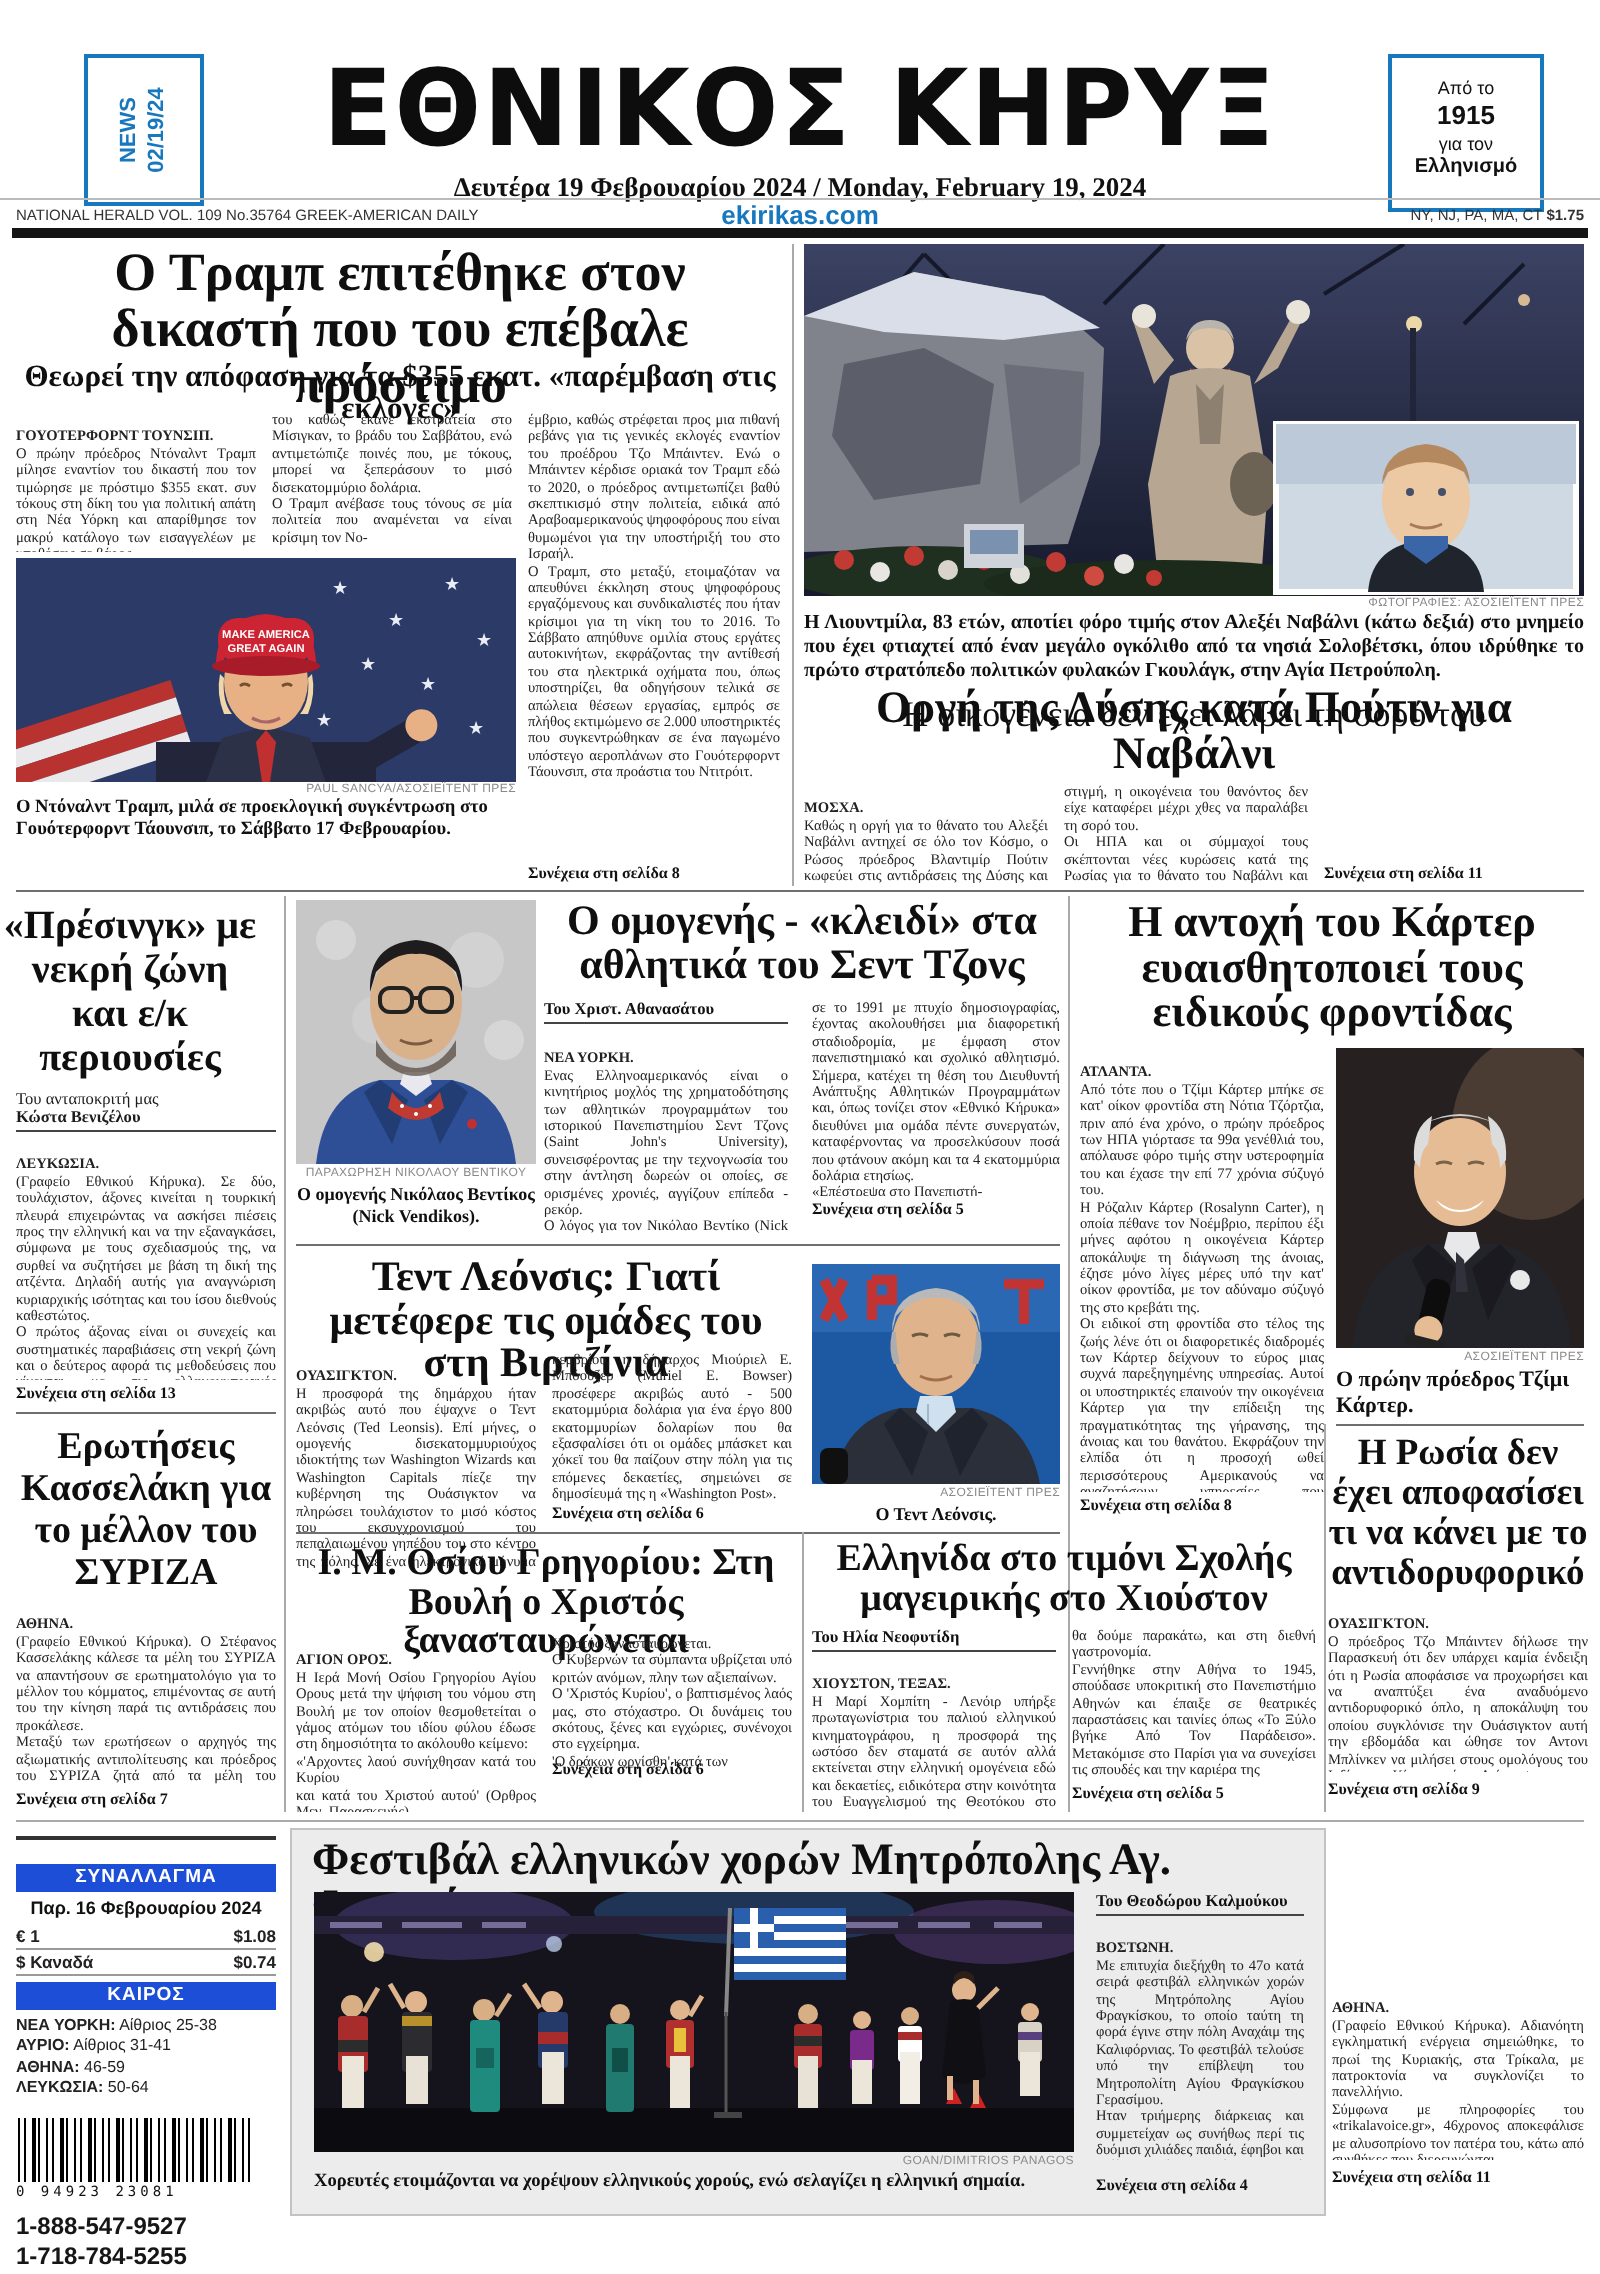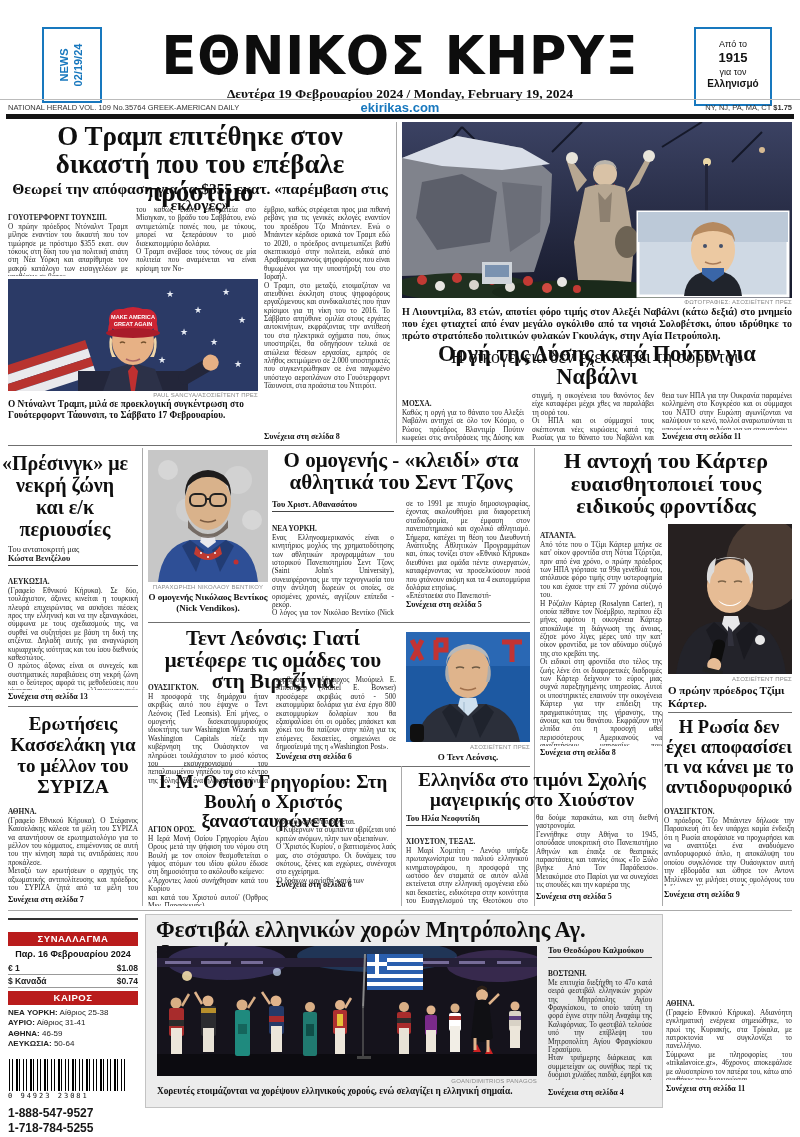--- a/index.html
+++ b/index.html
@@ -26,21 +26,21 @@
   .cont{font-family:"Liberation Serif",serif;font-size:8px;font-weight:bold;color:#111;}
   .byl{font-family:"Liberation Serif",serif;font-size:8.3px;font-weight:bold;color:#111;
        border-bottom:1px solid #444;padding-bottom:2px;}
   .cap{font-family:"Liberation Serif",serif;font-weight:bold;color:#101010;line-height:1.2;}
   .cred{font-family:"Liberation Sans",sans-serif;font-size:6px;color:#8a8a8a;text-align:right;letter-spacing:.2px;}
   .vr{position:absolute;width:1px;background:#a9a9a9;}
   .hr{position:absolute;height:1px;background:#6f6f6f;}
   .photo{overflow:hidden;background:#888;}
   .photo svg{display:block;}
   
-  .sbhead{background:#b91c1c;color:#fff;font-family:"Liberation Sans",sans-serif;font-weight:bold;
+  .sbhead{background:#1d4ed8;color:#fff;font-family:"Liberation Sans",sans-serif;font-weight:bold;
           font-size:9.5px;text-align:center;line-height:14px;letter-spacing:.5px;}
   .sbrow{font-family:"Liberation Sans",sans-serif;font-size:8.5px;font-weight:bold;color:#222;
          display:flex;justify-content:space-between;border-bottom:1px solid #999;padding:1px 0;}
   .wline{font-family:"Liberation Sans",sans-serif;font-size:8px;color:#222;line-height:1.3;}
   .barcode{background:repeating-linear-gradient(90deg,#000 0 1px,#fff 1px 3px,#000 3px 4px,#fff 4px 7px,
            #000 7px 9px,#fff 9px 10px,#000 10px 11px,#fff 11px 14px);border:1px solid #fff;}
   .bcnum{font-family:"DejaVu Sans Mono",monospace;font-size:7px;color:#111;letter-spacing:2px;}
   .phones{font-family:"Liberation Sans",sans-serif;font-weight:bold;font-size:12px;color:#161616;line-height:1.25;}
   .gray-panel{background:#ececec;border:1px solid #c3c3c3;}
 </style>
@@ -197,21 +197,20 @@
 
   <div class="abs hl" style="left:402px;top:342px;width:390px;font-size:22.5px;">Οργή της Δύσης κατά Πούτιν για Ναβάλνι</div>
   <div class="abs hl" style="left:402px;top:348px;width:390px;font-size:18px;font-weight:normal;">Η οικογένεια δεν έχει λάβει τη σορό του</div>
 
   <div class="abs bt" style="left:402px;top:392px;width:122px;height:50px;">
     <b class="lead">ΜΟΣΧΑ.</b>
     <span>Καθώς η οργή για το θάνατο του Αλεξέι Ναβάλνι αντηχεί σε όλο τον Κόσμο, ο Ρώσος πρόεδρος Βλαντιμίρ Πούτιν κωφεύει στις αντιδράσεις της Δύσης και η Αστυνομία σε όλη τη Ρωσία συνεχίζει να καταπνίγει οποιαδήποτε απόπειρα διαμαρτυρίας εναντίον του. Την ίδια</span>
   </div>
   <div class="abs bt" style="left:532px;top:392px;width:122px;height:50px;">στιγμή, η οικογένεια του θανόντος δεν είχε καταφέρει μέχρι χθες να παραλάβει τη σορό του.
 Οι ΗΠΑ και οι σύμμαχοί τους σκέπτονται νέες κυρώσεις κατά της Ρωσίας για το θάνατο του Ναβάλνι και τις πρόσφατες ενέργειες του Κρεμλίνου στην Ουκρανία. Αλλά καθώς η βοή-</div>
-  <div class="abs bt" style="left:662px;top:392px;width:130px;height:38px;">θεια των ΗΠΑ για την Ουκρανία παραμένει κολλημένη στο Κογκρέσο και οι σύμμαχοι του ΝΑΤΟ στην Ευρώπη αγωνίζονται να καλύψουν το κενό, πολλοί αναρωτιούνται τι μπορεί να κάνει η Δύση για να σταματήσει</div>
   <div class="abs cont" style="left:662px;top:432px;width:130px;">Συνέχεια στη σελίδα 11</div>
 
   <div class="hr" style="left:8px;top:445px;width:784px;"></div>
 
   <div class="abs hl" style="left:0;top:452px;width:130px;font-size:20px;line-height:1.1;">«Πρέσινγκ» με νεκρή ζώνη και ε/κ περιουσίες</div>
   <div class="abs" style="left:8px;top:545px;width:130px;font-family:'Liberation Serif',serif;font-size:8.3px;border-bottom:1px solid #444;padding-bottom:2px;">
     <span>Του ανταποκριτή μας</span><br>
     <b>Κώστα Βενιζέλου</b>
   </div>
   <div class="abs bt" style="left:8px;top:570px;width:130px;height:120px;">

